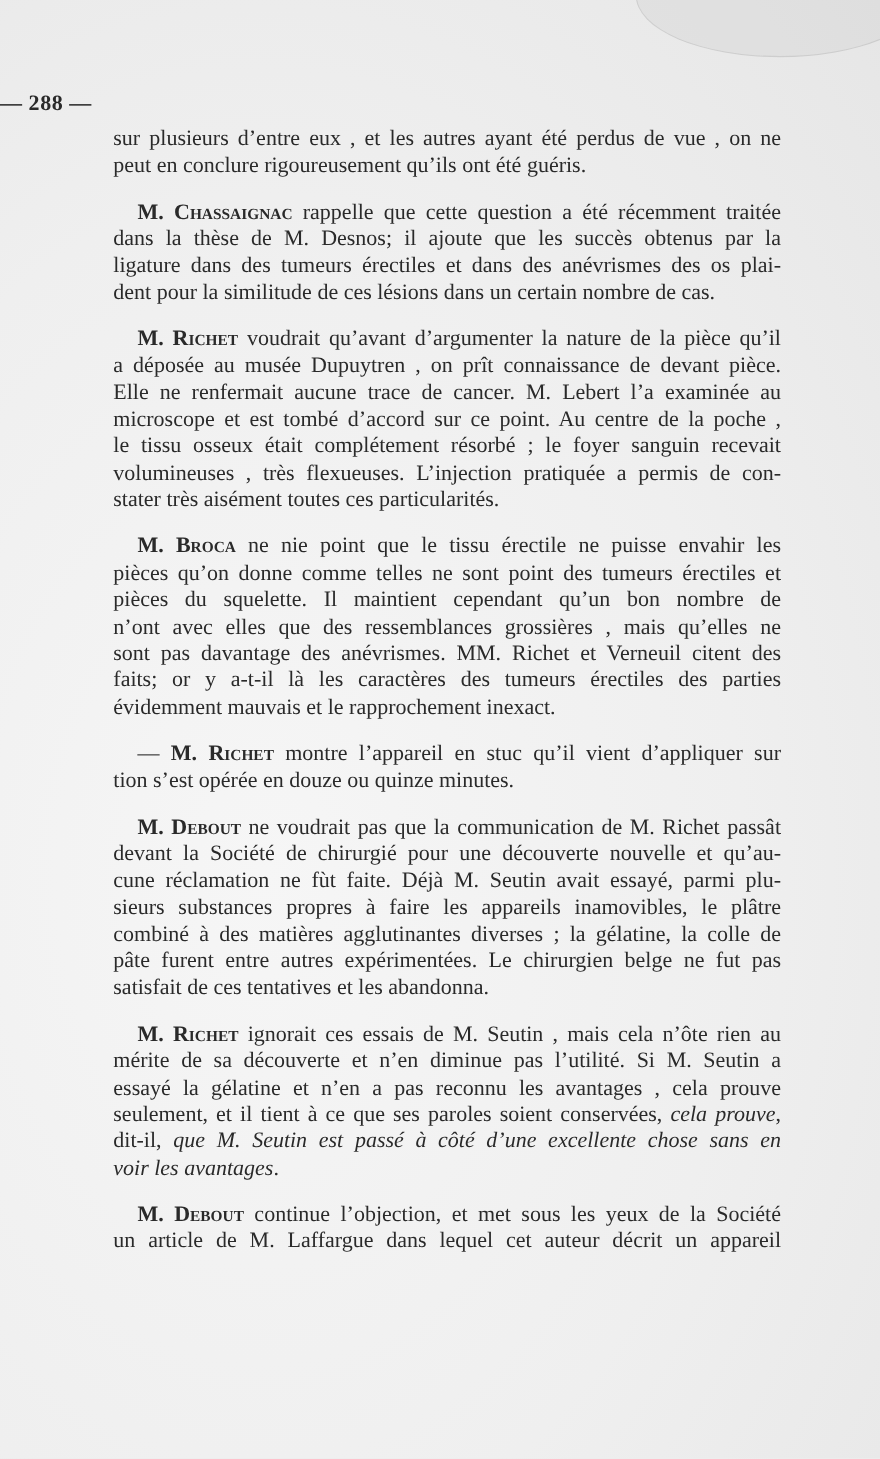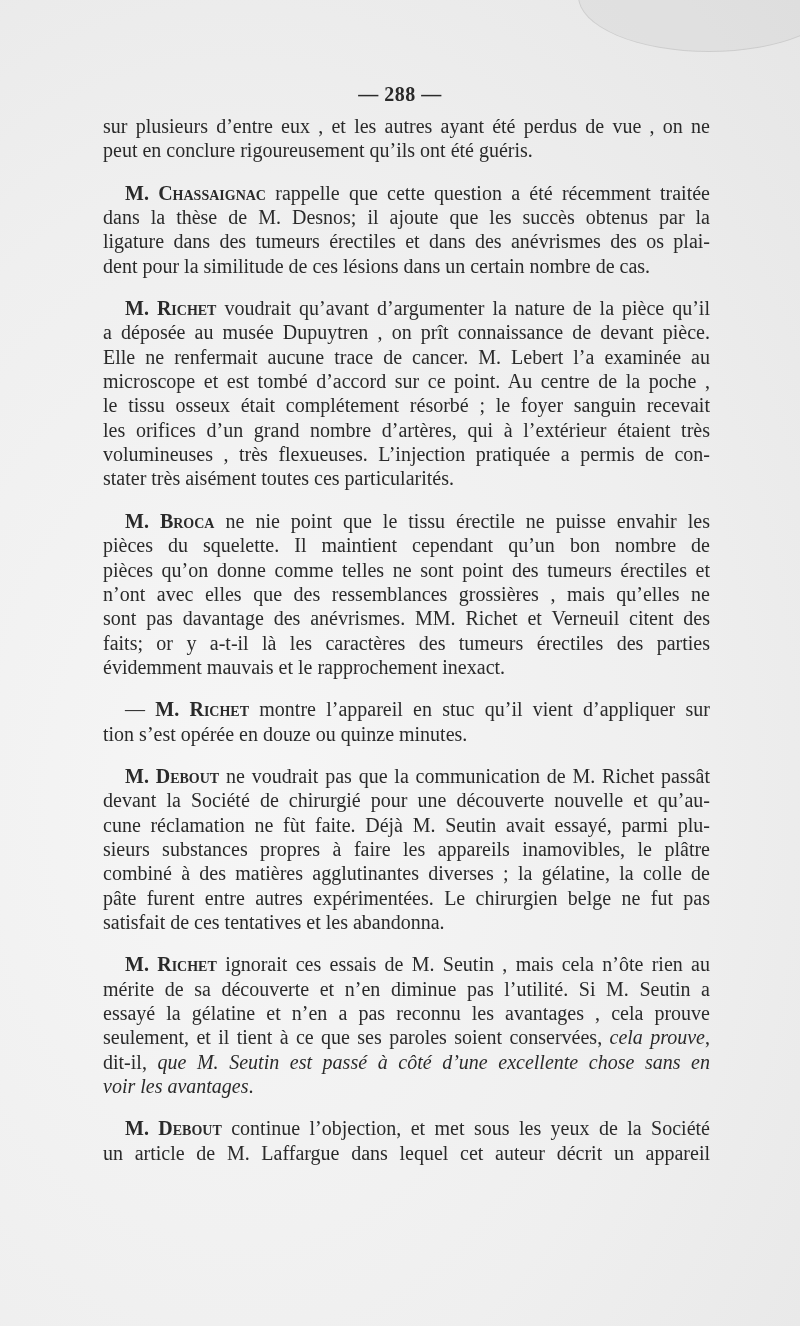--- a/index.html
+++ b/index.html
@@ -13,21 +13,21 @@
   .page {
     position: absolute; left: 0; top: 0; width: 800px; height: 1326px;
     background: radial-gradient(ellipse at 30% 60%, #f6f6f6 0%, #efefef 55%, #e6e6e6 100%);
   }
   .stain {
     position: absolute; right: -40px; top: -60px; width: 260px; height: 110px;
     border-radius: 50%; border: 1px solid rgba(150,150,150,0.25);
     background: rgba(200,200,200,0.25);
   }
   .folio {
-    position: absolute; top: 83px; left: 0; width: 800px; text-align: center;
+    position: absolute; top: 83px; left: 0; width: 800px; text-align: left;
     font-size: 20px; font-weight: bold; letter-spacing: 0.5px;
   }
   .text {
     position: absolute; left: 103px; top: 114px; width: 607px;
     font-size: 20px; line-height: 24.35px;
   }
   .line {
     display: block; white-space: nowrap; text-align: justify;
     text-align-last: justify; height: 24.35px; overflow: visible;
   }
@@ -48,26 +48,25 @@
       <span class="line last"><span>peut en conclure rigoureusement qu’ils ont été guéris.</span></span>
       <span class="line indent"><span class="name"><span>M. </span><span class="sc">Chassaignac</span></span><span> rappelle que cette question a été récemment traitée</span></span>
       <span class="line"><span>dans la thèse de M. Desnos; il ajoute que les succès obtenus par la</span></span>
       <span class="line"><span>ligature dans des tumeurs érectiles et dans des anévrismes des os plai-</span></span>
       <span class="line last"><span>dent pour la similitude de ces lésions dans un certain nombre de cas.</span></span>
       <span class="line indent"><span class="name"><span>M. </span><span class="sc">Richet</span></span><span> voudrait qu’avant d’argumenter la nature de la pièce qu’il</span></span>
       <span class="line"><span>a déposée au musée Dupuytren , on prît connaissance de devant pièce.</span></span>
       <span class="line"><span>Elle ne renfermait aucune trace de cancer. M. Lebert l’a examinée au</span></span>
       <span class="line"><span>microscope et est tombé d’accord sur ce point. Au centre de la poche ,</span></span>
       <span class="line"><span>le tissu osseux était complétement résorbé ; le foyer sanguin recevait</span></span>
-      <span class="line"><span>les orifices d’un grand nombre d’artères, qui à l’extérieur étaient très</span></span>
       <span class="line"><span>volumineuses , très flexueuses. L’injection pratiquée a permis de con-</span></span>
       <span class="line last"><span>stater très aisément toutes ces particularités.</span></span>
       <span class="line indent"><span class="name"><span>M. </span><span class="sc">Broca</span></span><span> ne nie point que le tissu érectile ne puisse envahir les</span></span>
+      <span class="line"><span>pièces qu’on donne comme telles ne sont point des tumeurs érectiles et</span></span>
       <span class="line"><span>pièces du squelette. Il maintient cependant qu’un bon nombre de</span></span>
-      <span class="line"><span>pièces qu’on donne comme telles ne sont point des tumeurs érectiles et</span></span>
       <span class="line"><span>n’ont avec elles que des ressemblances grossières , mais qu’elles ne</span></span>
       <span class="line"><span>sont pas davantage des anévrismes. MM. Richet et Verneuil citent des</span></span>
       <span class="line"><span>faits; or y a-t-il là les caractères des tumeurs érectiles des parties</span></span>
       <span class="line last"><span>évidemment mauvais et le rapprochement inexact.</span></span>
       <span class="line indent"><span>— </span><span class="name"><span>M. </span><span class="sc">Richet</span></span><span> montre l’appareil en stuc qu’il vient d’appliquer sur</span></span>
       <span class="line last"><span>tion s’est opérée en douze ou quinze minutes.</span></span>
       <span class="line indent"><span class="name"><span>M. </span><span class="sc">Debout</span></span><span> ne voudrait pas que la communication de M. Richet passât</span></span>
       <span class="line"><span>devant la Société de chirurgié pour une découverte nouvelle et qu’au-</span></span>
       <span class="line"><span>cune réclamation ne fùt faite. Déjà M. Seutin avait essayé, parmi plu-</span></span>
       <span class="line"><span>sieurs substances propres à faire les appareils inamovibles, le plâtre</span></span>

